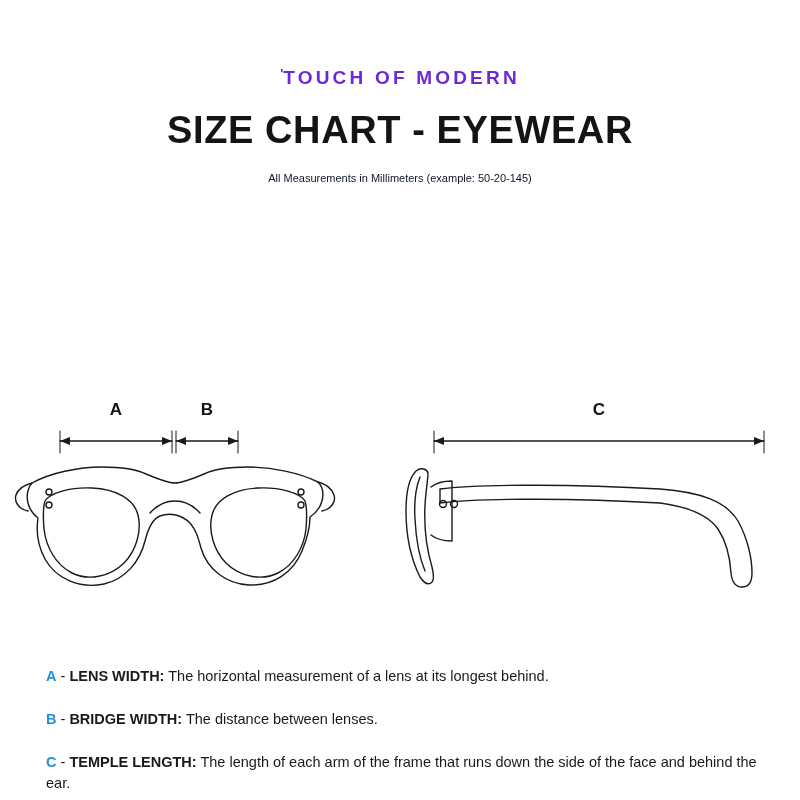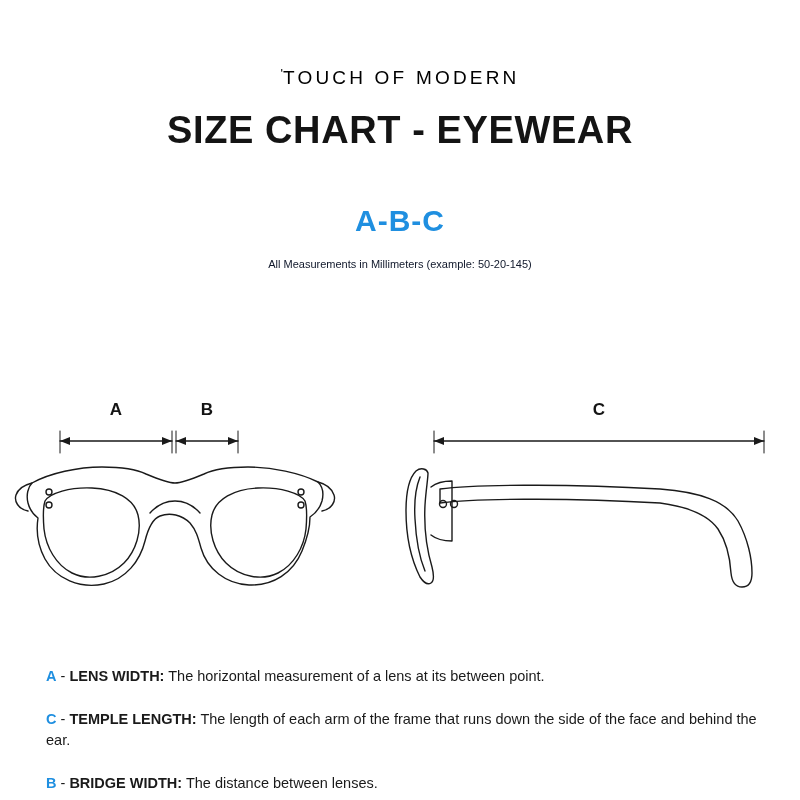--- a/index.html
+++ b/index.html
@@ -16,24 +16,24 @@
     overflow: hidden;
   }
   .page {
     width: 800px;
     height: 800px;
     position: relative;
   }
   .brand {
     text-align: center;
     font-size: 19px;
-    font-weight: normal;
+    font-weight: bold;
     letter-spacing: 3.2px;
     margin-top: 66px;
-    color: #000000;
+    color: #6d28d9;
   }
   .brand .tick {
     font-size: 13px;
     vertical-align: 6px;
     letter-spacing: 0;
   }
   .title {
     text-align: center;
     font-size: 38px;
     font-weight: bold;
@@ -87,21 +87,20 @@
 <body>
 
 <div class="page">
 
   <div class="brand">
     <span class="tick">'</span><span>TOUCH OF MODERN</span>
   </div>
 
   <div class="title">SIZE CHART - EYEWEAR</div>
 
-  <div class="abc">A-B-C</div>
 
   <div class="subtitle">All Measurements in Millimeters (example: 50-20-145)</div>
 
   <div class="diagram">
     <svg width="800" height="240" viewBox="0 0 800 240" xmlns="http://www.w3.org/2000/svg">
       <g fill="none" stroke="#1a1a1a" stroke-width="1.4" stroke-linecap="round" stroke-linejoin="round">
 
         <line x1="60" y1="50" x2="172" y2="50"></line>
         <polygon points="60,50 70,46 70,54" fill="#1a1a1a" stroke="none"></polygon>
         <polygon points="172,50 162,46 162,54" fill="#1a1a1a" stroke="none"></polygon>
@@ -206,29 +205,29 @@
         <text x="599" y="24">C</text>
       </g>
     </svg>
   </div>
 
   <div class="legend">
     <div class="legend-row">
       <span class="key">A</span>
       <span>-</span>
       <span class="term">LENS WIDTH:</span>
-      <span>The horizontal measurement of a lens at its between point.</span>
+      <span>The horizontal measurement of a lens at its longest behind.</span>
+    </div>
+    <div class="legend-row">
+      <span class="key">B</span>
+      <span>-</span>
+      <span class="term">BRIDGE WIDTH:</span>
+      <span>The distance between lenses.</span>
     </div>
     <div class="legend-row">
       <span class="key">C</span>
       <span>-</span>
       <span class="term">TEMPLE LENGTH:</span>
       <span>The length of each arm of the frame that runs down the side of the face and behind the ear.</span>
     </div>
-    <div class="legend-row">
-      <span class="key">B</span>
-      <span>-</span>
-      <span class="term">BRIDGE WIDTH:</span>
-      <span>The distance between lenses.</span>
-    </div>
   </div>
 
 </div>
 
 </body></html>

